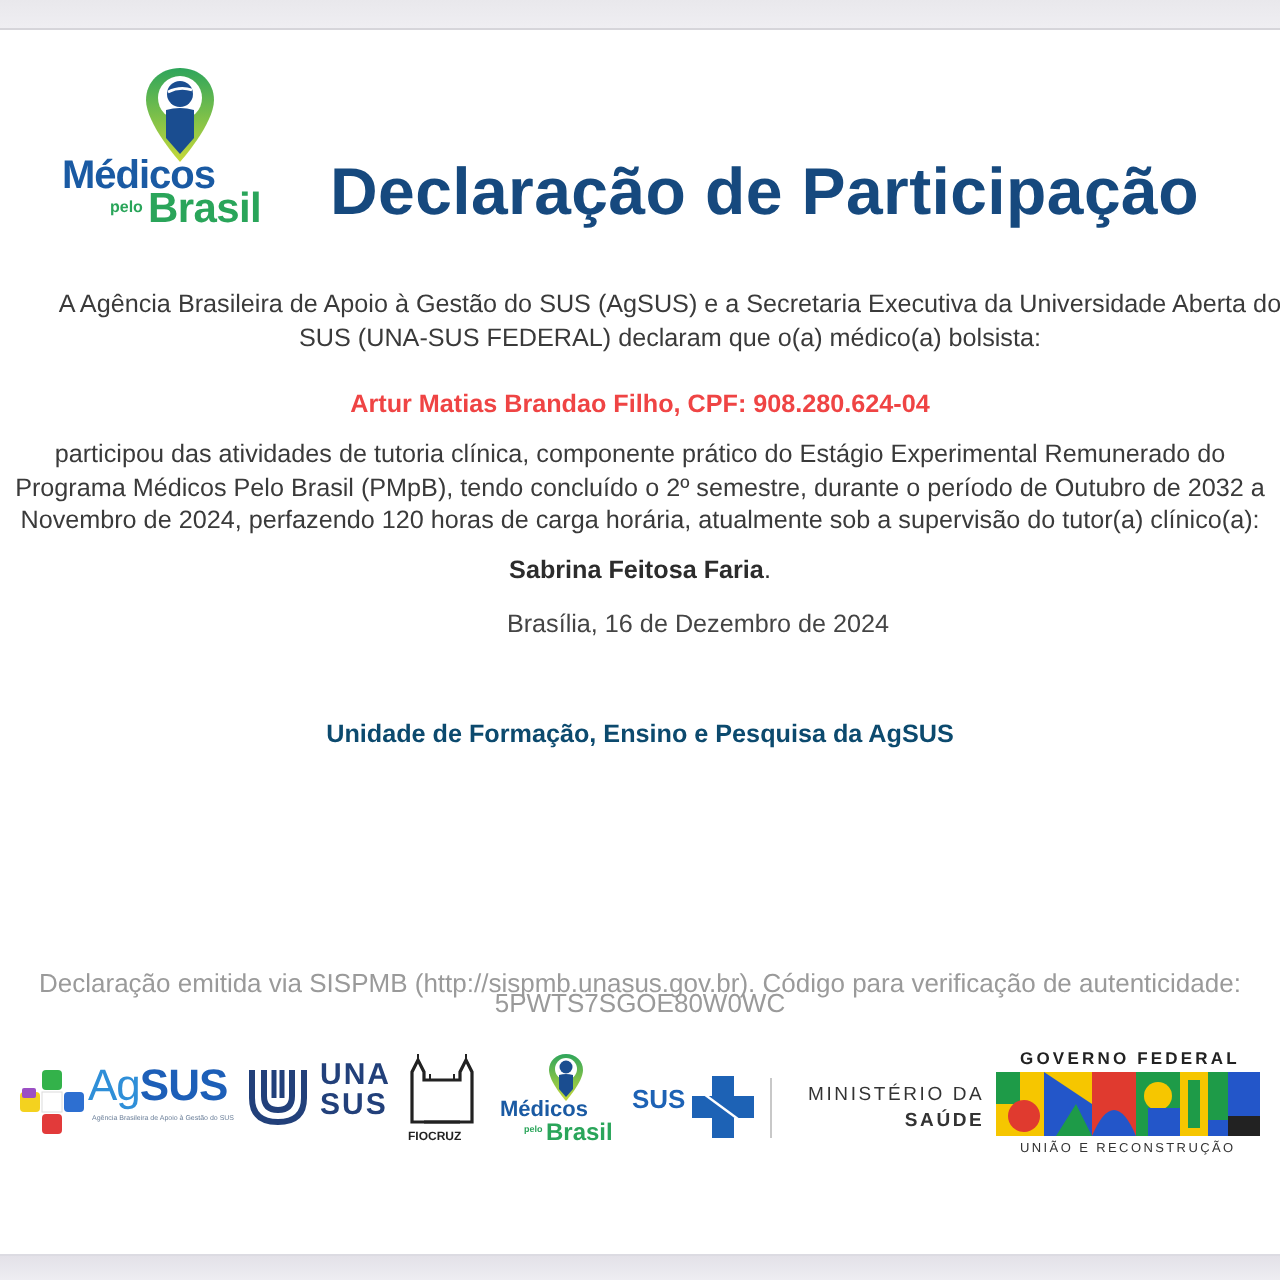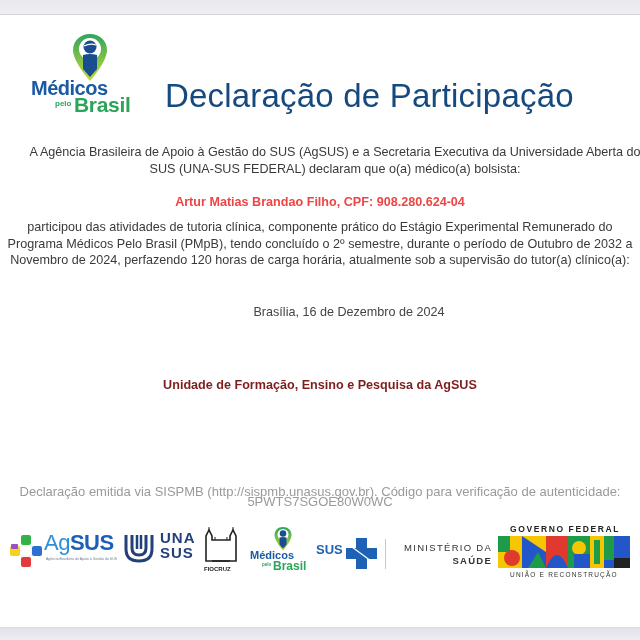--- a/index.html
+++ b/index.html
@@ -30,34 +30,34 @@
   }
   .logo-word2 {
     position: absolute; left: 27px; top: 66px; font-size: 8px; color: #2aa55a; font-weight: bold;
   }
   .logo-word3 {
     position: absolute; left: 46px; top: 60px;
     font-weight: bold; font-size: 21px; color: #2aa55a; letter-spacing: -0.3px;
   }
   .title {
     position: absolute; left: 165px; top: 62px;
-    font-size: 33px; font-weight: normal; color: #16497e; letter-spacing: 0.2px; white-space: nowrap;
+    font-size: 33px; font-weight: bold; color: #16497e; letter-spacing: 0.2px; white-space: nowrap;
   }
 
   .para {
     position: absolute; left: 0; width: 640px; text-align: center;
     font-size: 12.6px; color: #3a3a3a; line-height: 16.5px;
   }
   .p1 { top: 129px; padding-left: 15px; }
   .name { top: 179px; font-weight: bold; color: #ef4444; }
   .p2 { top: 204px; }
   .tutor { top: 262px; font-weight: bold; color: #2c2c2c; }
   .tutor .dot { font-weight: normal; }
   .date { top: 289px; color: #444; margin-left: 29px; }
-  .unit { top: 362px; font-weight: bold; color: #7f1d1d; }
+  .unit { top: 344px; font-weight: bold; color: #0c4a6e; }
   .verif { top: 472px; font-size: 13px; color: #9a9a9a; line-height: 10px; }
 
   
   .footer-logos { position: absolute; left: 0; top: 497px; width: 640px; height: 70px; }
   .fl { position: absolute; }
   .agsus-cross { left: 9px; top: 22px; width: 34px; height: 34px; }
   .agsus-text { left: 44px; top: 18px; font-size: 22px; color: #2f8fd8; letter-spacing: -0.5px; }
   .agsus-text b { color: #1d5fb8; }
   .agsus-sub { left: 46px; top: 45px; font-size: 3.5px; color: #6b7f99; white-space: nowrap; }
   .unasus-mark { left: 123px; top: 19px; width: 32px; height: 32px; }
@@ -112,20 +112,21 @@
   </div>
 
   <div class="para name">Artur Matias Brandao Filho, CPF: 908.280.624-04</div>
 
   <div class="para p2">
     <div>participou das atividades de tutoria clínica, componente prático do Estágio Experimental Remunerado do</div>
     <div>Programa Médicos Pelo Brasil (PMpB), tendo concluído o 2º semestre, durante o período de Outubro de 2032 a</div>
     <div>Novembro de 2024, perfazendo 120 horas de carga horária, atualmente sob a supervisão do tutor(a) clínico(a):</div>
   </div>
 
+  <div class="para tutor"><span>Sabrina Feitosa Faria</span><span class="dot">.</span></div>
 
   <div class="para date">Brasília, 16 de Dezembro de 2024</div>
 
   <div class="para unit">Unidade de Formação, Ensino e Pesquisa da AgSUS</div>
 
   <div class="para verif">Declaração emitida via SISPMB (http://sispmb.unasus.gov.br). Código para verificação de autenticidade: 5PWTS7SGOE80W0WC</div>
 
   <div class="footer-logos">
 
     <svg class="fl agsus-cross" viewBox="0 0 34 34">

